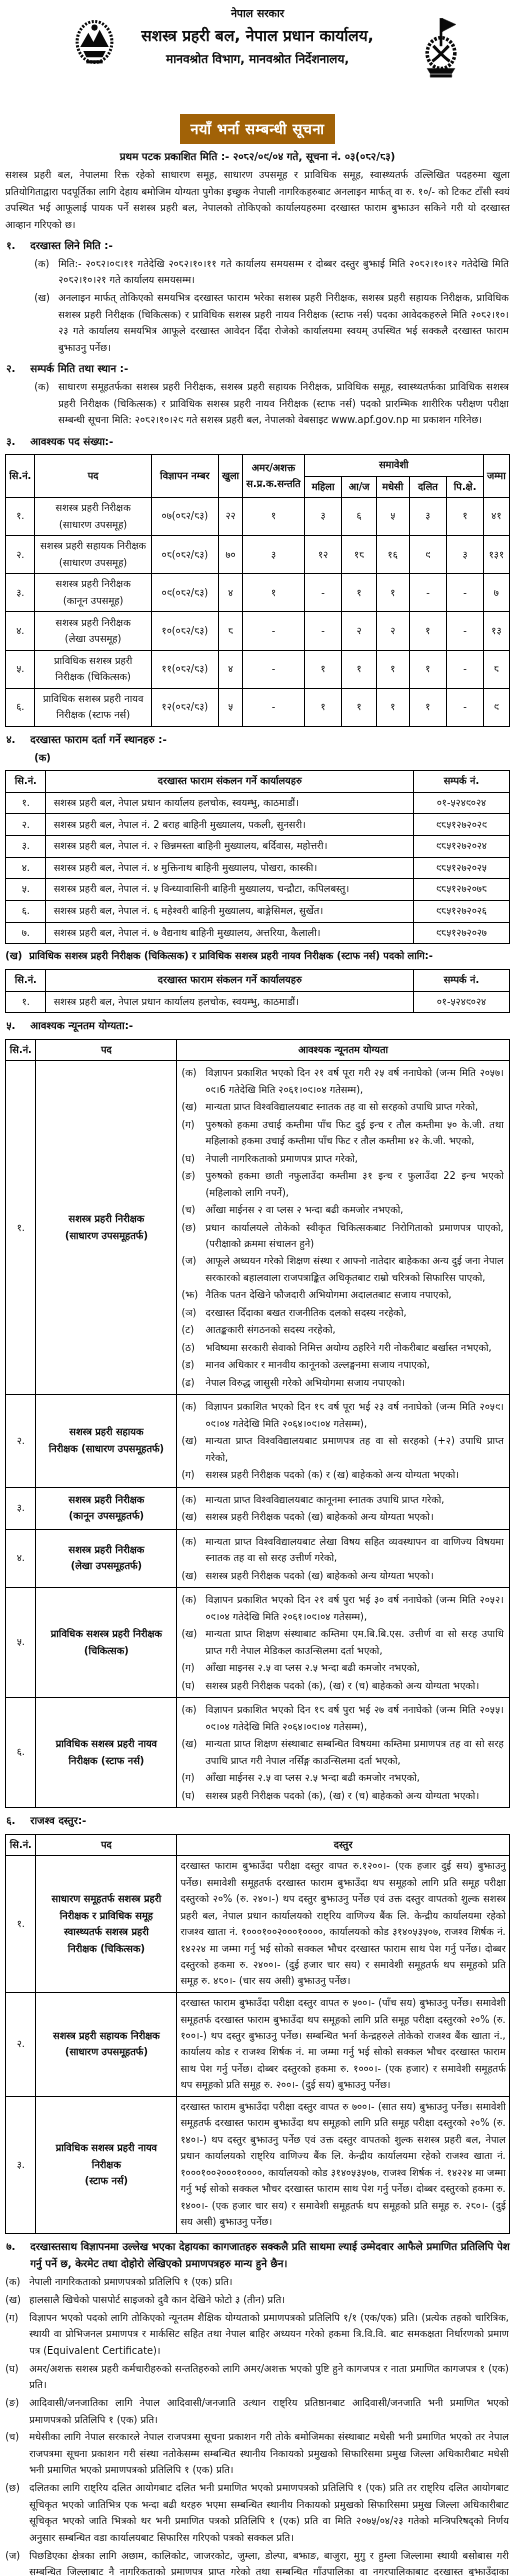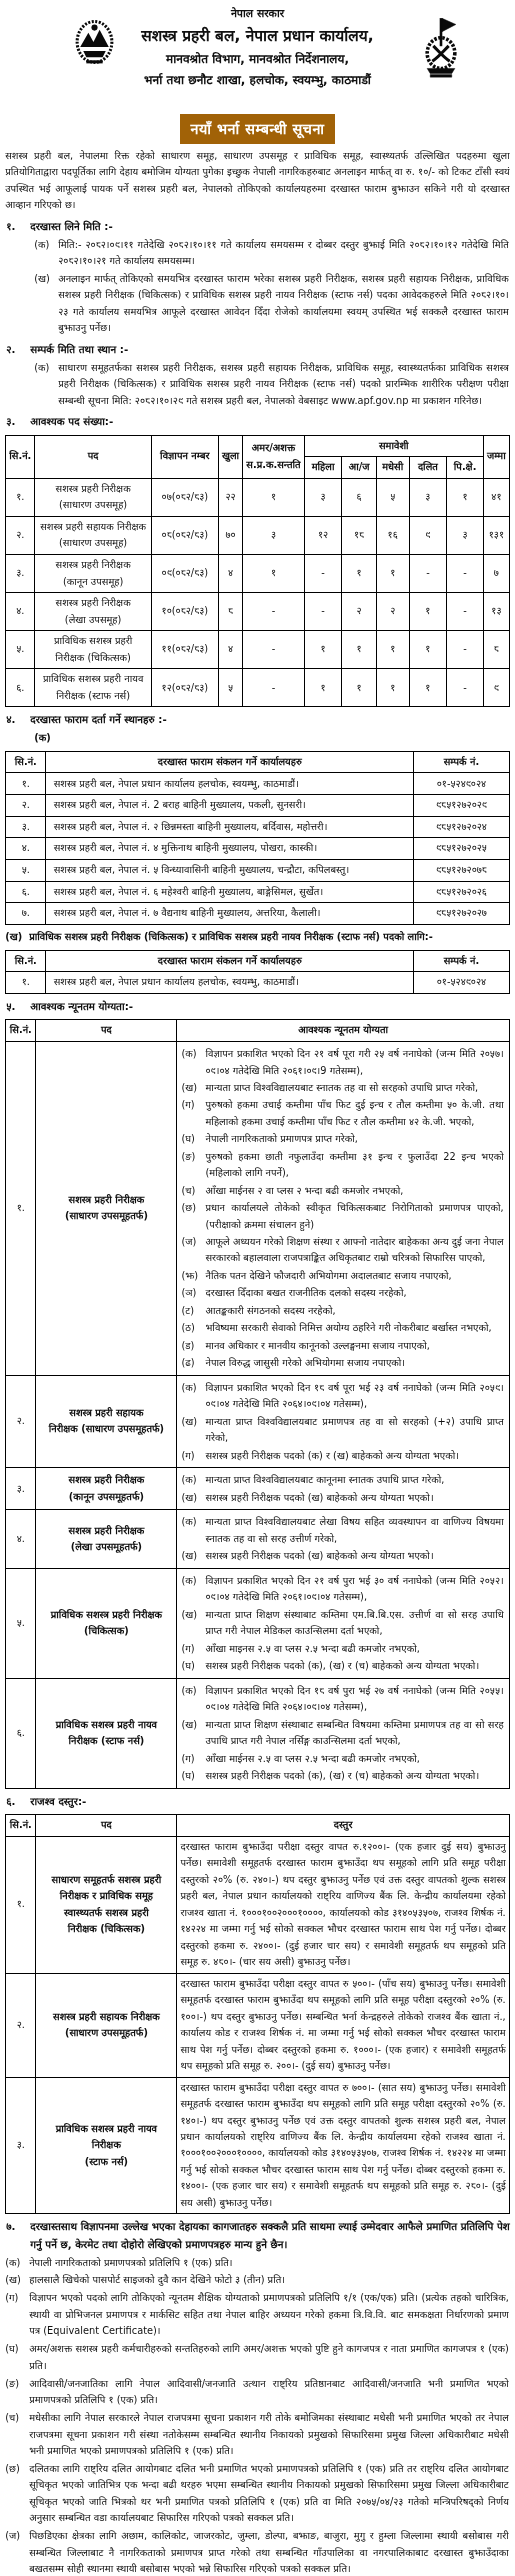--- a/index.html
+++ b/index.html
@@ -65,24 +65,24 @@
           <path d="M28 60 C40 72,48 82,60 90" stroke-width="6" fill="none"></path>
           <path d="M58 60 C46 72,38 82,26 90" stroke-width="6" fill="none"></path>
           <path d="M16 104 h54 l-6 10 h-42 z"></path>
           <path d="M22 116 h42 v5 h-42 z"></path>
         </g>
       </svg>
     </span>
     <div class="h-gov">नेपाल सरकार</div>
     <div class="h-office">सशस्त्र प्रहरी बल, नेपाल प्रधान कार्यालय,</div>
     <div class="h-dept">मानवश्रोत विभाग, मानवश्रोत निर्देशनालय,</div>
-    <div class="h-branch">भर्ना तथा छनौट शाखा, हलचोक, स्वयम्भु, काठमाडौं</div>
   </div>
 
   <div class="banner">नयाँ भर्ना सम्बन्धी सूचना</div>
+  <div class="pub">प्रथम पटक प्रकाशित मिति :- २०८२/०९/०४ गते, सूचना नं. ०३(०८२/८३)</div>
   <div class="para">सशस्त्र प्रहरी बल, नेपालमा रिक्त रहेको साधारण समूह, साधारण उपसमूह र प्राविधिक समूह, स्वास्थ्यतर्फ उल्लिखित पदहरुमा खुला प्रतियोगिताद्वारा पदपूर्तिका लागि देहाय बमोजिम योग्यता पुगेका इच्छुक नेपाली नागरिकहरुबाट अनलाइन मार्फत् वा रु. १०/- को टिकट टाँसी स्वयं उपस्थित भई आफूलाई पायक पर्ने सशस्त्र प्रहरी बल, नेपालको तोकिएको कार्यालयहरुमा दरखास्त फाराम बुझाउन सकिने गरी यो दरखास्त आव्हान गरिएको छ।</div>
 
   <div class="sec">
     <div class="sec-head">
       <span class="sec-no">१.</span>
       <span class="sec-title">दरखास्त लिने मिति :-</span>
     </div>
     <div id="s1-items">
         <div class="item indent1">
           <span class="lbl">(क)</span>
@@ -340,21 +340,21 @@
       </tr>
         </thead>
       <tbody id="t5-body">
           <tr>
             <td class="center">१.</td>
             <td class="center preline b">सशस्त्र प्रहरी निरीक्षक
 (साधारण उपसमूहतर्फ)</td>
             <td class="quals-cell">
               <div class="item">
                 <span class="lbl">(क)</span>
-                <span class="txt">विज्ञापन प्रकाशित भएको दिन २१ वर्ष पूरा गरी २५ वर्ष ननाघेको (जन्म मिति २०५७।०९।०४ गतेदेखि मिति २०६१।०९।9 गतेसम्म),</span>
+                <span class="txt">विज्ञापन प्रकाशित भएको दिन २१ वर्ष पूरा गरी २५ वर्ष ननाघेको (जन्म मिति २०५७।०९।6 गतेदेखि मिति २०६१।०९।०४ गतेसम्म),</span>
               </div>
               <div class="item">
                 <span class="lbl">(ख)</span>
                 <span class="txt">मान्यता प्राप्त विश्वविद्यालयबाट स्नातक तह वा सो सरहको उपाधि प्राप्त गरेको,</span>
               </div>
               <div class="item">
                 <span class="lbl">(ग)</span>
                 <span class="txt">पुरुषको हकमा उचाई कम्तीमा पाँच फिट दुई इन्च र तौल कम्तीमा ५० के.जी. तथा महिलाको हकमा उचाई कम्तीमा पाँच फिट र तौल कम्तीमा ४२ के.जी. भएको,</span>
               </div>
               <div class="item">

